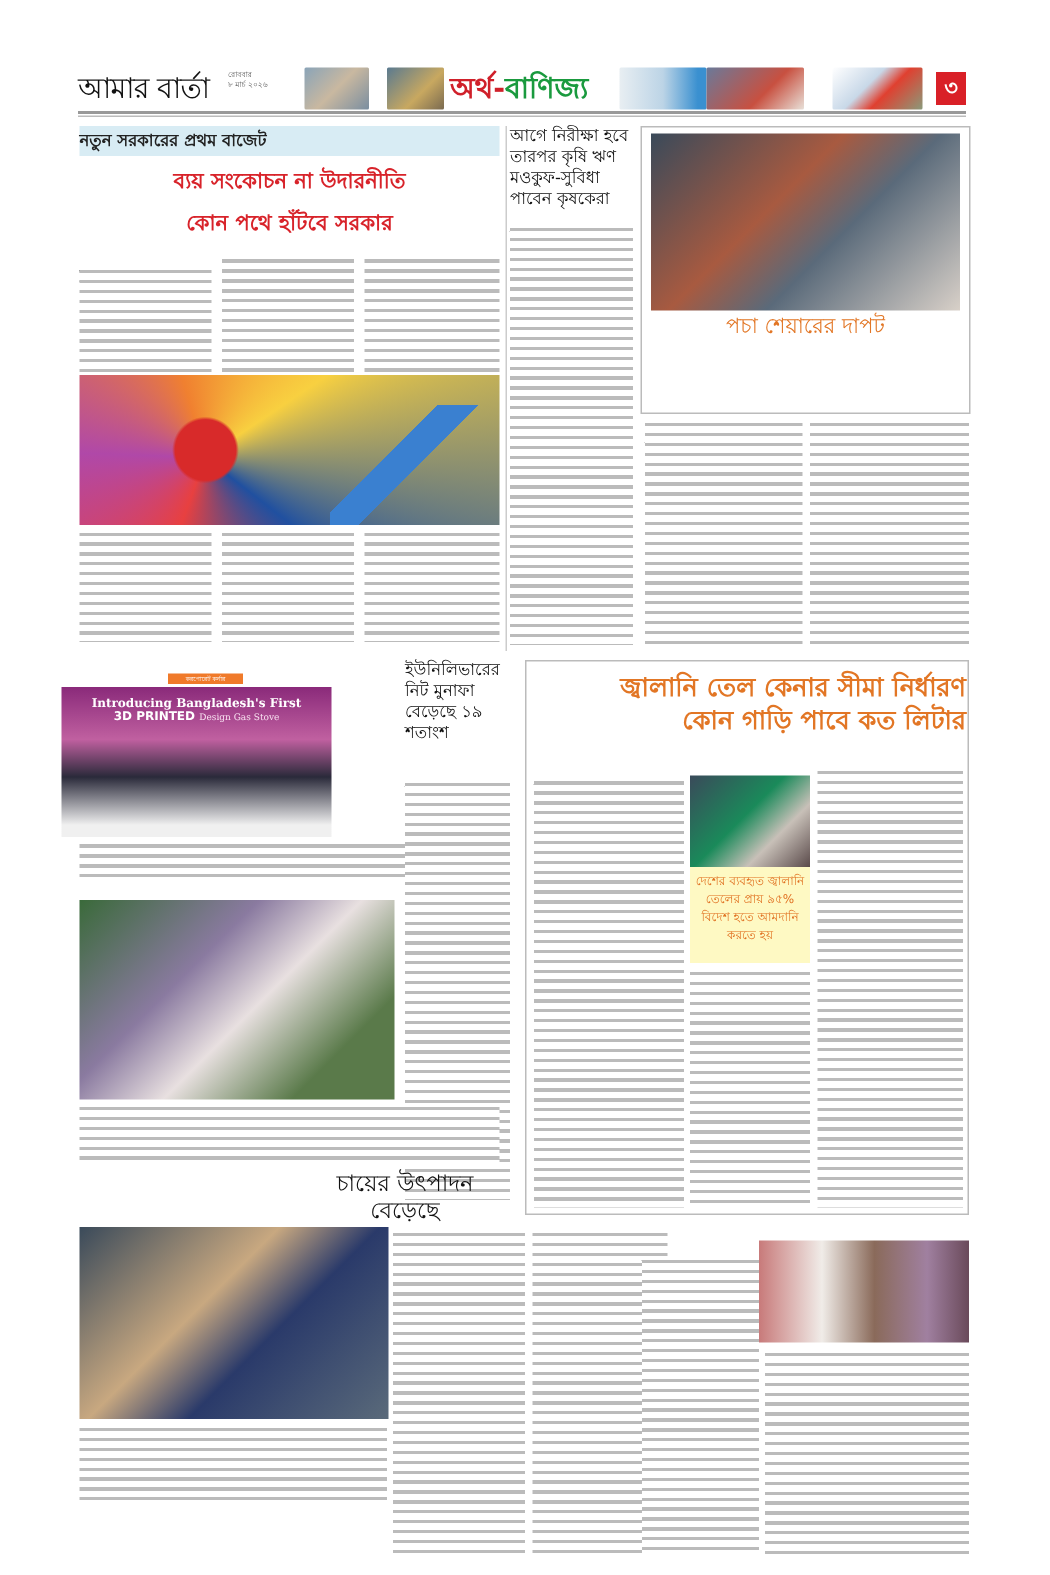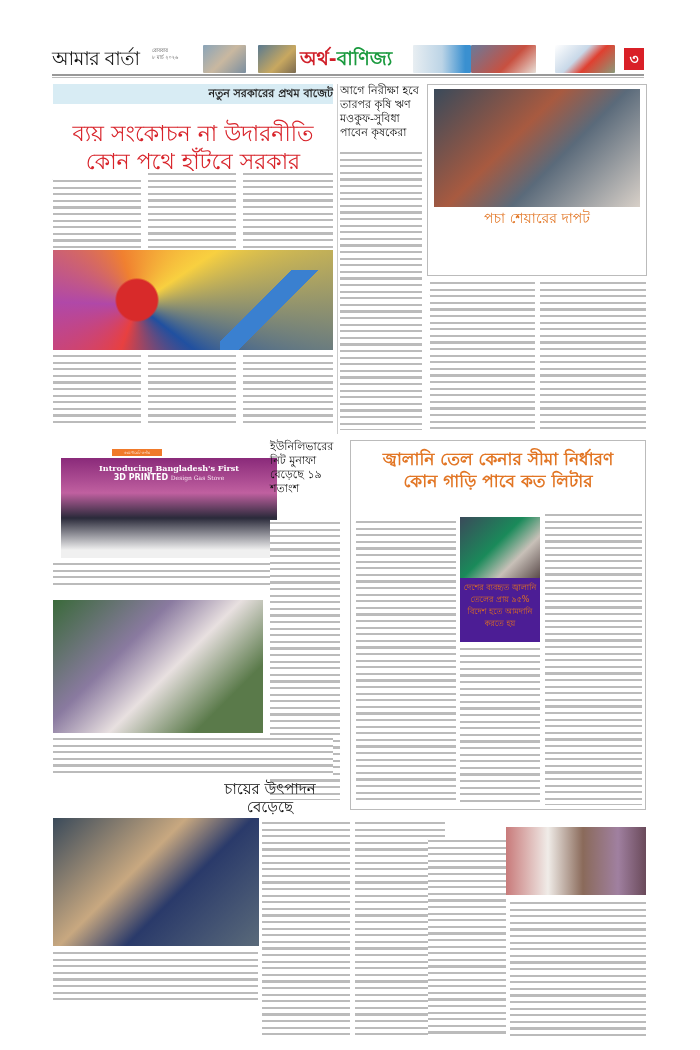--- a/index.html
+++ b/index.html
@@ -6,33 +6,33 @@
 body{width:700px;height:1050px;background:#fff;font-family:"DejaVu Sans",sans-serif;color:#222;position:relative;overflow:hidden}
 .abs{position:absolute}
 .logo{left:52px;top:44px;font-size:19px;font-weight:normal;color:#111;letter-spacing:-0.5px}
 .date{left:152px;top:47px;font-size:5px;color:#555;line-height:7px}
 .banner-img{top:45px;height:28px;border-radius:1px}
 .section{left:300px;top:44px;font-size:19px;font-weight:bold;white-space:nowrap}
 .section .a{color:#d0202a}.section .b{color:#1a9a3e}
 .pageno{left:624px;top:48px;width:20px;height:22px;background:#d92027;color:#fff;font-size:14px;font-weight:bold;text-align:center;line-height:22px}
 .rule1{left:52px;top:74px;width:592px;height:2px;background:#999}
 .rule2{left:52px;top:77px;width:592px;height:1px;background:#bbb}
-.kicker{left:53px;top:84px;width:280px;height:20px;background:#d8ecf4;font-size:11px;font-weight:bold;text-align:right;line-height:20px;color:#222}
-.headline{left:53px;top:120px;width:280px;text-align:center;color:#d8232a;font-size:22px;line-height:28px;font-weight:normal}
+.kicker{left:53px;top:84px;width:280px;height:20px;background:#d8ecf4;font-size:11px;font-weight:bold;text-align:left;line-height:20px;color:#222}
+.headline{left:53px;top:107px;width:280px;text-align:center;color:#d8232a;font-size:14px;line-height:28px;font-weight:bold}
 .byline{font-size:5px;font-weight:bold;color:#333;border-bottom:1px solid #999;padding-bottom:1px;display:inline-block}
 .text{font-size:4.2px;line-height:6.6px;color:#444;text-align:justify;overflow:hidden}
 .gray-text{background:repeating-linear-gradient(#fff 0,#fff 2px,#bbb 2px,#bbb 4.2px,#fff 4.2px,#fff 6.6px)}
 .colrule{width:1px;background:#ccc}
 .side-head{left:340px;top:84px;width:90px;font-size:11px;line-height:14px;color:#111}
 .photo{background:linear-gradient(135deg,#5b5a58,#8b8a85 40%,#3d3c3a 80%)}
 .stock-box{left:427px;top:84px;width:220px;height:192px;border:1px solid #bbb}
 .stock-head{left:427px;top:210px;width:220px;text-align:center;color:#e27625;font-size:14px;line-height:17px}
 .fuel-box{left:350px;top:440px;width:296px;height:370px;border:1px solid #bbb}
-.fuel-head{left:352px;top:448px;width:292px;text-align:center;color:#e27625;font-size:17px;line-height:22px;font-weight:bold}
-.caption-box{background:#4c1d95;color:#e07020;text-align:center;font-size:8.5px;line-height:12px}
+.fuel-head{left:352px;top:448px;width:292px;text-align:right;color:#e27625;font-size:17px;line-height:22px;font-weight:bold}
+.caption-box{background:#fef9c3;color:#e07020;text-align:center;font-size:8.5px;line-height:12px}
 .ad-tag{left:112px;top:449px;width:50px;height:7px;background:#f07a2a;color:#fff;font-size:4px;text-align:center;line-height:7px}
 .h2{font-size:15px;line-height:18px;color:#111;text-align:center}
 .h3{font-size:11px;line-height:14px;color:#111}
 .caption{font-size:4.2px;line-height:6.6px;color:#333;text-align:justify}
 </style>
 </head>
 <body>
 
 <div class="abs logo">আমার বার্তা</div>
 <div class="abs date">
@@ -73,21 +73,21 @@
 <div class="abs stock-box"></div>
 <div class="abs photo" style="left:434px;top:89px;width:206px;height:118px;background:linear-gradient(135deg,#3a4a5a,#a85a40 40%,#5a6a7a 60%,#d8d0c8)"></div>
 <div class="abs stock-head">
   <div>পচা শেয়ারের দাপট</div>
 </div>
 <div class="abs" style="left:430px;top:283px"><span class="byline">অর্থনৈতিক প্রতিবেদক</span></div>
 <div class="abs text gray-text" style="left:430px;top:280px;width:105px;height:150px"></div>
 <div class="abs text gray-text" style="left:540px;top:280px;width:106px;height:150px"></div>
 
 <div class="abs ad-tag">করপোরেট কর্নার</div>
-<div class="abs" style="left:61px;top:458px;width:216px;height:100px;background:linear-gradient(180deg,#8a2a7a,#c060a0 35%,#2a2a3a 60%,#f0f0f0 92%)">
+<div class="abs" style="left:41px;top:458px;width:180px;height:100px;background:linear-gradient(180deg,#8a2a7a,#c060a0 35%,#2a2a3a 60%,#f0f0f0 92%)">
   <div style="color:#fff;font-family:'DejaVu Serif',serif;font-size:8px;font-weight:bold;text-align:center;padding-top:5px">Introducing Bangladesh's First</div>
   <div style="text-align:center;font-size:8px;color:#fff;font-weight:bold"><span>3D PRINTED</span> <span style="font-family:'DejaVu Serif',serif;font-weight:normal;color:#f8e0f0;font-size:6px">Design Gas Stove</span></div>
 </div>
 <div class="abs caption gray-text" style="left:53px;top:561px;width:280px;height:26px"></div>
 
 <div class="abs h3" style="left:270px;top:440px;width:70px">ইউনিলিভারের নিট মুনাফা বেড়েছে ১৯ শতাংশ</div>
 <div class="abs" style="left:270px;top:512px"><span class="byline">অর্থনৈতিক প্রতিবেদক</span></div>
 <div class="abs text gray-text" style="left:270px;top:520px;width:70px;height:280px"></div>
 
 <div class="abs fuel-box"></div>

